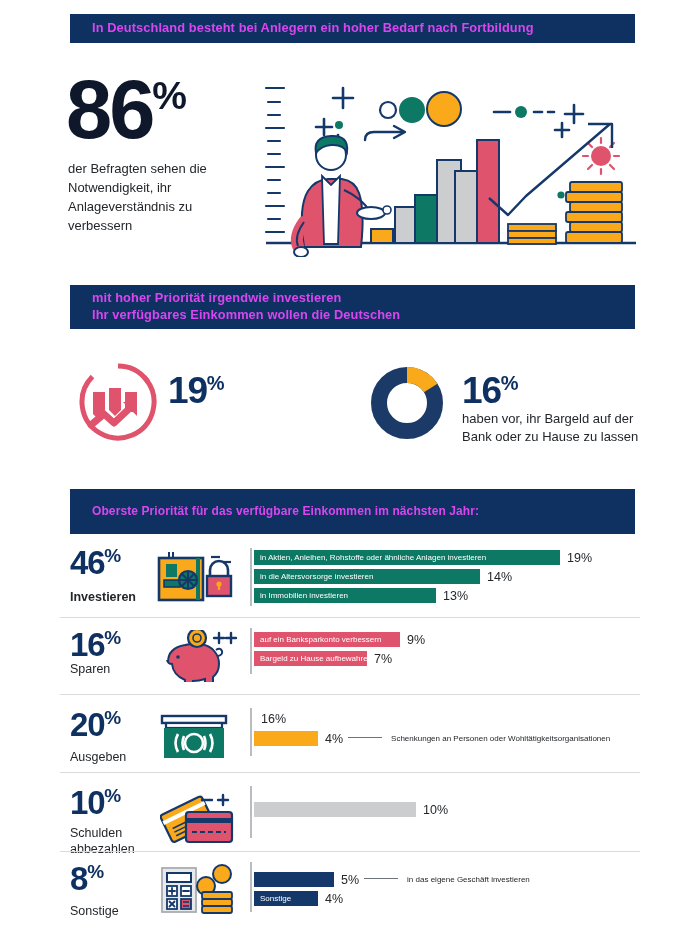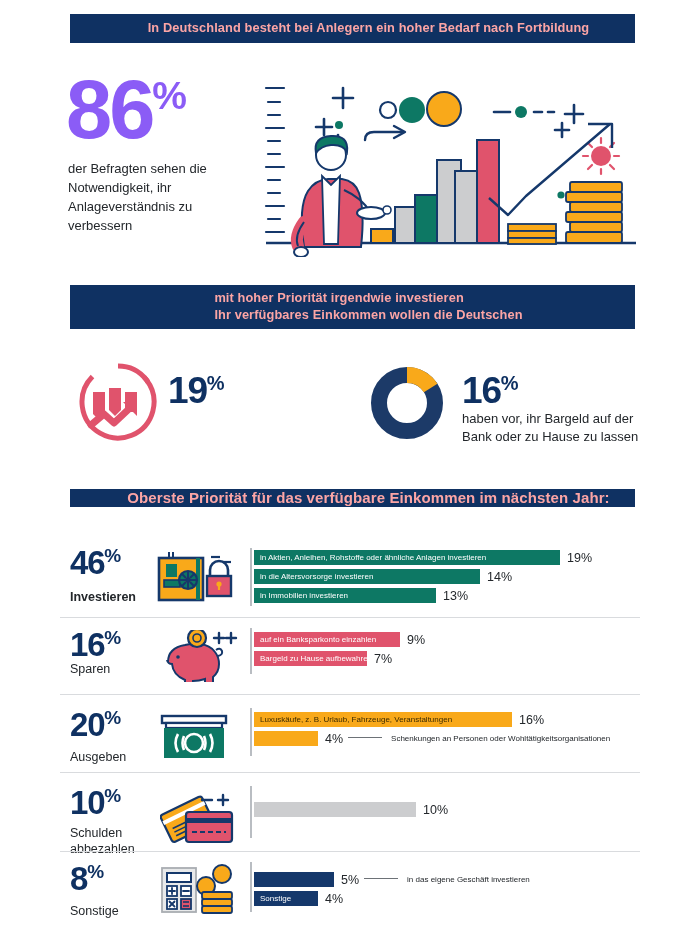--- a/index.html
+++ b/index.html
@@ -9,37 +9,36 @@
     font-family: "Liberation Sans", sans-serif;
     color: #12325c;
     overflow: hidden;
   }
   .page { position: relative; width: 700px; height: 941px; }
 
   
   .band {
     position: absolute;
     background: #0f3162;
-    color: #fca5a5;
+    color: #d946ef;
     font-weight: bold;
     display: flex;
     align-items: center;
-    padding-left: 32px;
+    padding-left: 22px;
     letter-spacing: .1px;
-    justify-content: center;
   }
   .band span { display: block; line-height: 1.32; }
   #band1 { left: 70px; top: 14px;  width: 565px; height: 29px; font-size: 12.8px; }
   #band2 { left: 70px; top: 285px; width: 565px; height: 44px; font-size: 12.8px; }
-  #band3 { left: 70px; top: 489px; width: 565px; height: 18px; font-size: 15px; }
+  #band3 { left: 70px; top: 489px; width: 565px; height: 45px; font-size: 12px; }
 
   
   .hero-num {
     position: absolute; left: 66px; top: 68px;
-    font-size: 83px; font-weight: bold; color: #8b5cf6;
+    font-size: 83px; font-weight: bold; color: #0f172a;
     letter-spacing: -3px; line-height: 1;
   }
   .hero-num .pct { font-size: 39px; vertical-align: super; letter-spacing: -1px; }
   .hero-text {
     position: absolute; left: 68px; top: 160px; width: 180px;
     font-size: 13px; line-height: 1.45; color: #23272b;
   }
 
   
   .stat-num {
@@ -321,21 +320,21 @@
             <line x1="59" y1="3" x2="59" y2="13"></line>
           <line x1="66" y1="8" x2="76" y2="8"></line>
             <line x1="71" y1="3" x2="71" y2="13"></line>
         </g>
       </svg>
     </div>
 
     <div class="chart-area">
       <div class="axis" style="top:0;height:46px;"></div>
       <div class="bar-line" style="top:4px;left:4px;">
-        <div class="bar pink" style="width:146px;">auf ein Banksparkonto einzahlen</div>
+        <div class="bar pink" style="width:146px;">auf ein Banksparkonto verbessern</div>
         <div class="bval">9%</div>
       </div>
       <div class="bar-line" style="top:23px;left:4px;">
         <div class="bar pink" style="width:113px;">Bargeld zu Hause aufbewahren</div>
         <div class="bval">7%</div>
       </div>
     </div>
   </div>
   <div class="divider" style="top:694px;"></div>
 
@@ -354,21 +353,20 @@
         <path d="M18 22 q-5 9 0 18" fill="none" stroke="#ffffff" stroke-width="2.6"></path>
         <path d="M24 24 q-3 7 0 14" fill="none" stroke="#ffffff" stroke-width="2.6"></path>
         <path d="M50 22 q5 9 0 18" fill="none" stroke="#ffffff" stroke-width="2.6"></path>
         <path d="M44 24 q3 7 0 14" fill="none" stroke="#ffffff" stroke-width="2.6"></path>
       </svg>
     </div>
 
     <div class="chart-area">
       <div class="axis" style="top:0;height:48px;"></div>
       <div class="bar-line" style="top:4px;left:4px;">
-        <div class="bar amber" style="width:258px;">Luxuskäufe, z. B. Urlaub, Fahrzeuge, Veranstaltungen</div>
         <div class="bval">16%</div>
       </div>
       <div class="bar-line" style="top:23px;left:4px;">
         <div class="bar amber" style="width:64px;"></div>
         <div class="bval">4%</div>
         <span class="leader"></span>
         <div class="outlabel">Schenkungen an Personen oder Wohltätigkeitsorganisationen</div>
       </div>
     </div>
   </div>

